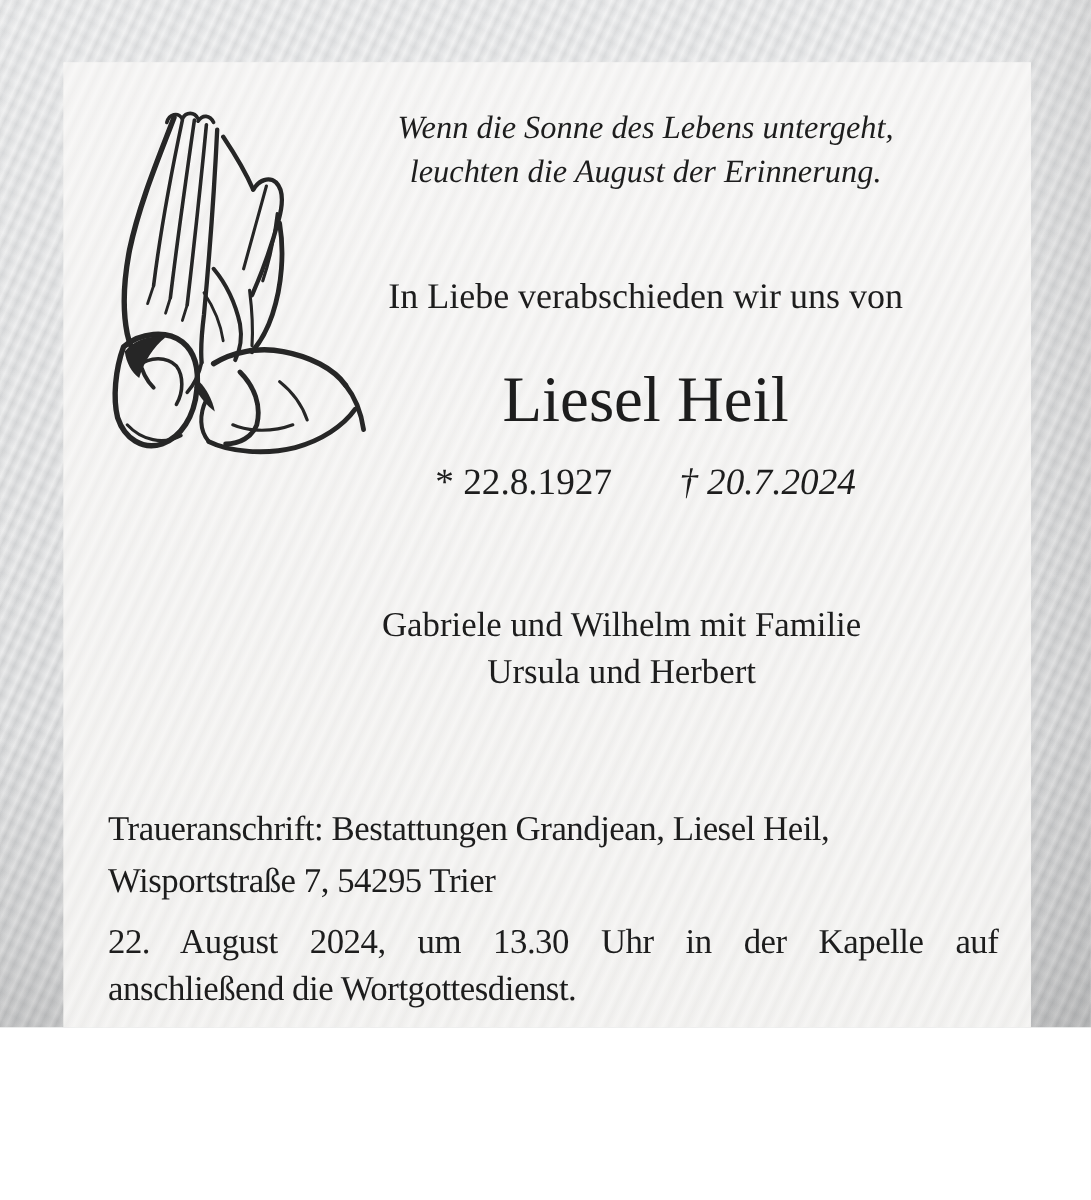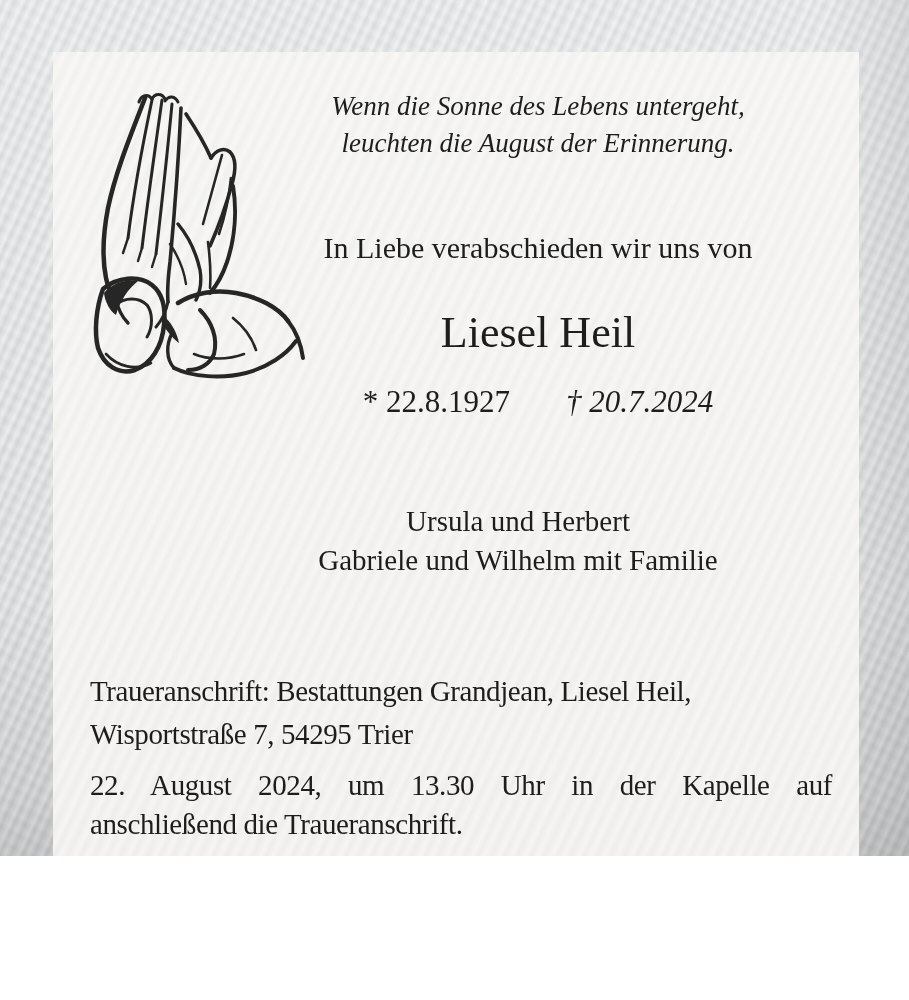--- a/index.html
+++ b/index.html
@@ -46,21 +46,21 @@
   }
 
   .headline {
     position: absolute;
     left: 185px; top: 36px;
     width: 600px;
     text-align: center;
   }
   .epigraph { font-style: italic; font-size: 27px; line-height: 37px; }
   .intro    { margin-top: 68px; font-size: 30px; line-height: 36px; }
-  .name     { margin-top: 38px; font-size: 44px; line-height: 58px; }
+  .name     { margin-top: 38px; font-size: 54px; line-height: 58px; }
   .dates    { margin-top: 22px; font-size: 31px; line-height: 36px; }
   .dates .death { margin-left: 56px; font-style: italic; }
 
   .mourners {
     position: absolute;
     left: 165px; top: 450px;
     width: 600px;
     text-align: center;
     font-size: 29px; line-height: 39px;
   }
@@ -142,28 +142,28 @@
         <div>leuchten die August der Erinnerung.</div>
       </div>
       <div class="intro">In Liebe verabschieden wir uns von</div>
       <div class="name">Liesel Heil</div>
       <div class="dates">
         <span class="birth">* 22.8.1927</span><span class="death">† 20.7.2024</span>
       </div>
     </div>
 
     <div class="mourners">
+      <div>Gabriele und Wilhelm mit Familie</div>
       <div>Ursula und Herbert</div>
-      <div>Gabriele und Wilhelm mit Familie</div>
     </div>
 
     <div class="address">
       <div>Traueranschrift: Bestattungen Grandjean, Liesel Heil,</div>
       <div>Wisportstraße 7, 54295 Trier</div>
     </div>
 
     <div class="service">
       <div class="just">22. August 2024, um 13.30 Uhr in der Kapelle auf</div>
-      <div>anschließend die Traueranschrift.</div>
+      <div>anschließend die Wortgottesdienst.</div>
     </div>
 
   </div>
 </div>
 
 </body></html>

